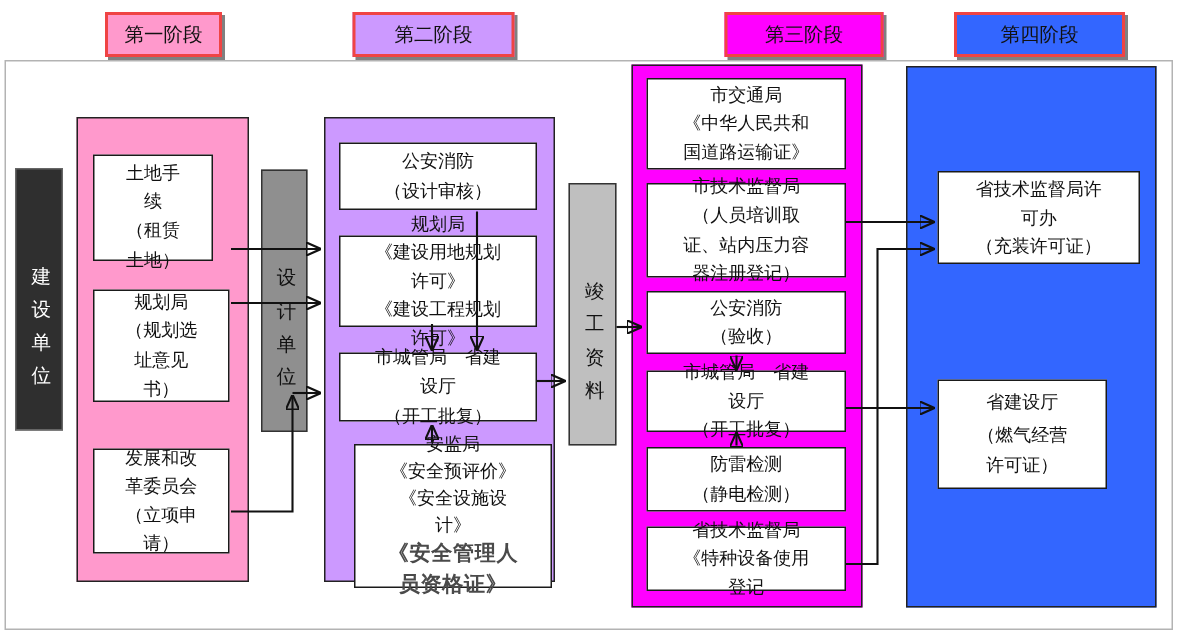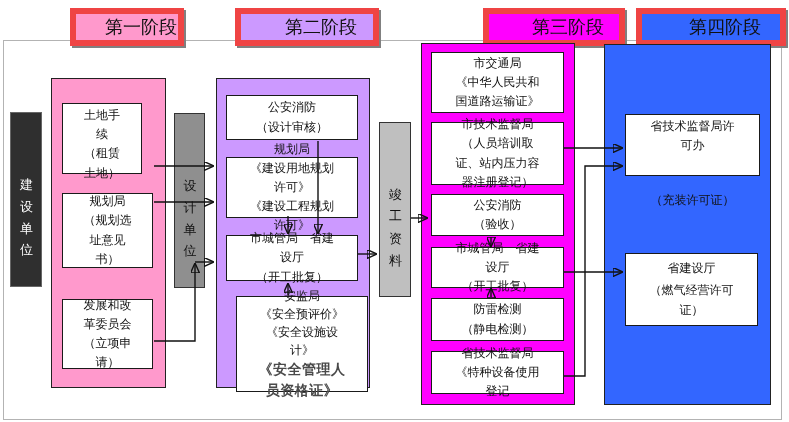--- a/index.html
+++ b/index.html
@@ -1,21 +1,21 @@
 <!DOCTYPE html>
 <html><head>
 <meta charset="utf-8">
 <style>
   html,body{margin:0;padding:0;background:#fff;}
   #canvas{position:relative;width:789px;height:422px;background:#ffffff;overflow:hidden;
     font-family:"DejaVu Sans","Liberation Sans",sans-serif;color:#111;}
   .frame{position:absolute;left:3px;top:40px;width:777px;height:378px;border:1px solid #b3b3b3;}
   
-  .hdr{position:absolute;border:6px solid #ef4444;box-shadow:2px 2px 0 #808080;
-    display:flex;align-items:center;justify-content:center;font-size:18px;padding-left:28px;}
+  .hdr{position:absolute;border:2px solid #ef4444;box-shadow:2px 2px 0 #808080;
+    display:flex;align-items:center;justify-content:center;font-size:13px;}
   .h1{left:70px;top:8px;width:74px;height:26px;background:#FF99CC;}
   .h2{left:235px;top:8px;width:104px;height:26px;background:#CC99FF;}
   .h3{left:451px;top:8px;width:102px;height:26px;background:#FF00FF;margin-left:32px;}
   .h4{left:636px;top:8px;width:110px;height:26px;background:#3366FF;}
   
   .stage{position:absolute;border:1px solid #222;}
   .stage1{left:51px;top:78px;width:113px;height:308px;background:#FF99CC;}
   .stage2{left:216px;top:78px;width:152px;height:308px;background:#CC99FF;}
   .stage3{left:421px;top:43px;width:152px;height:360px;background:#FF00FF;}
   .stage4{left:604px;top:44px;width:165px;height:359px;background:#3366FF;}
@@ -39,22 +39,22 @@
   .s2b1{left:226px;top:95px;width:132px;height:45px;}
   .s2b2{left:226px;top:157px;width:132px;height:61px;}
   .s2b3{left:226px;top:235px;width:132px;height:46px;}
   .s2b4{left:236px;top:296px;width:132px;height:96px;line-height:1.5;}
   .s3b1{left:431px;top:52px;width:133px;height:61px;}
   .s3b2{left:431px;top:122px;width:133px;height:63px;}
   .s3b3{left:431px;top:194px;width:133px;height:42px;}
   .s3b4{left:431px;top:247px;width:133px;height:41px;}
   .s3b5{left:431px;top:298px;width:133px;height:43px;}
   .s3b6{left:431px;top:351px;width:133px;height:43px;}
-  .s4b1{left:625px;top:114px;width:135px;height:62px;gap:36px;}
-  .s4b2{left:625px;top:253px;width:133px;height:73px;}
+  .s4b1{left:625px;top:114px;width:135px;height:62px;}
+  .s4b2{left:625px;top:253px;width:113px;height:73px;}
   
   #arrows{position:absolute;left:0;top:0;width:789px;height:422px;z-index:10;pointer-events:none;}
   #arrows path{stroke:#111;stroke-width:1.4;fill:none;}
 </style>
 </head>
 <body>
 
 <div id="canvas">
 
   <div class="frame"></div>

